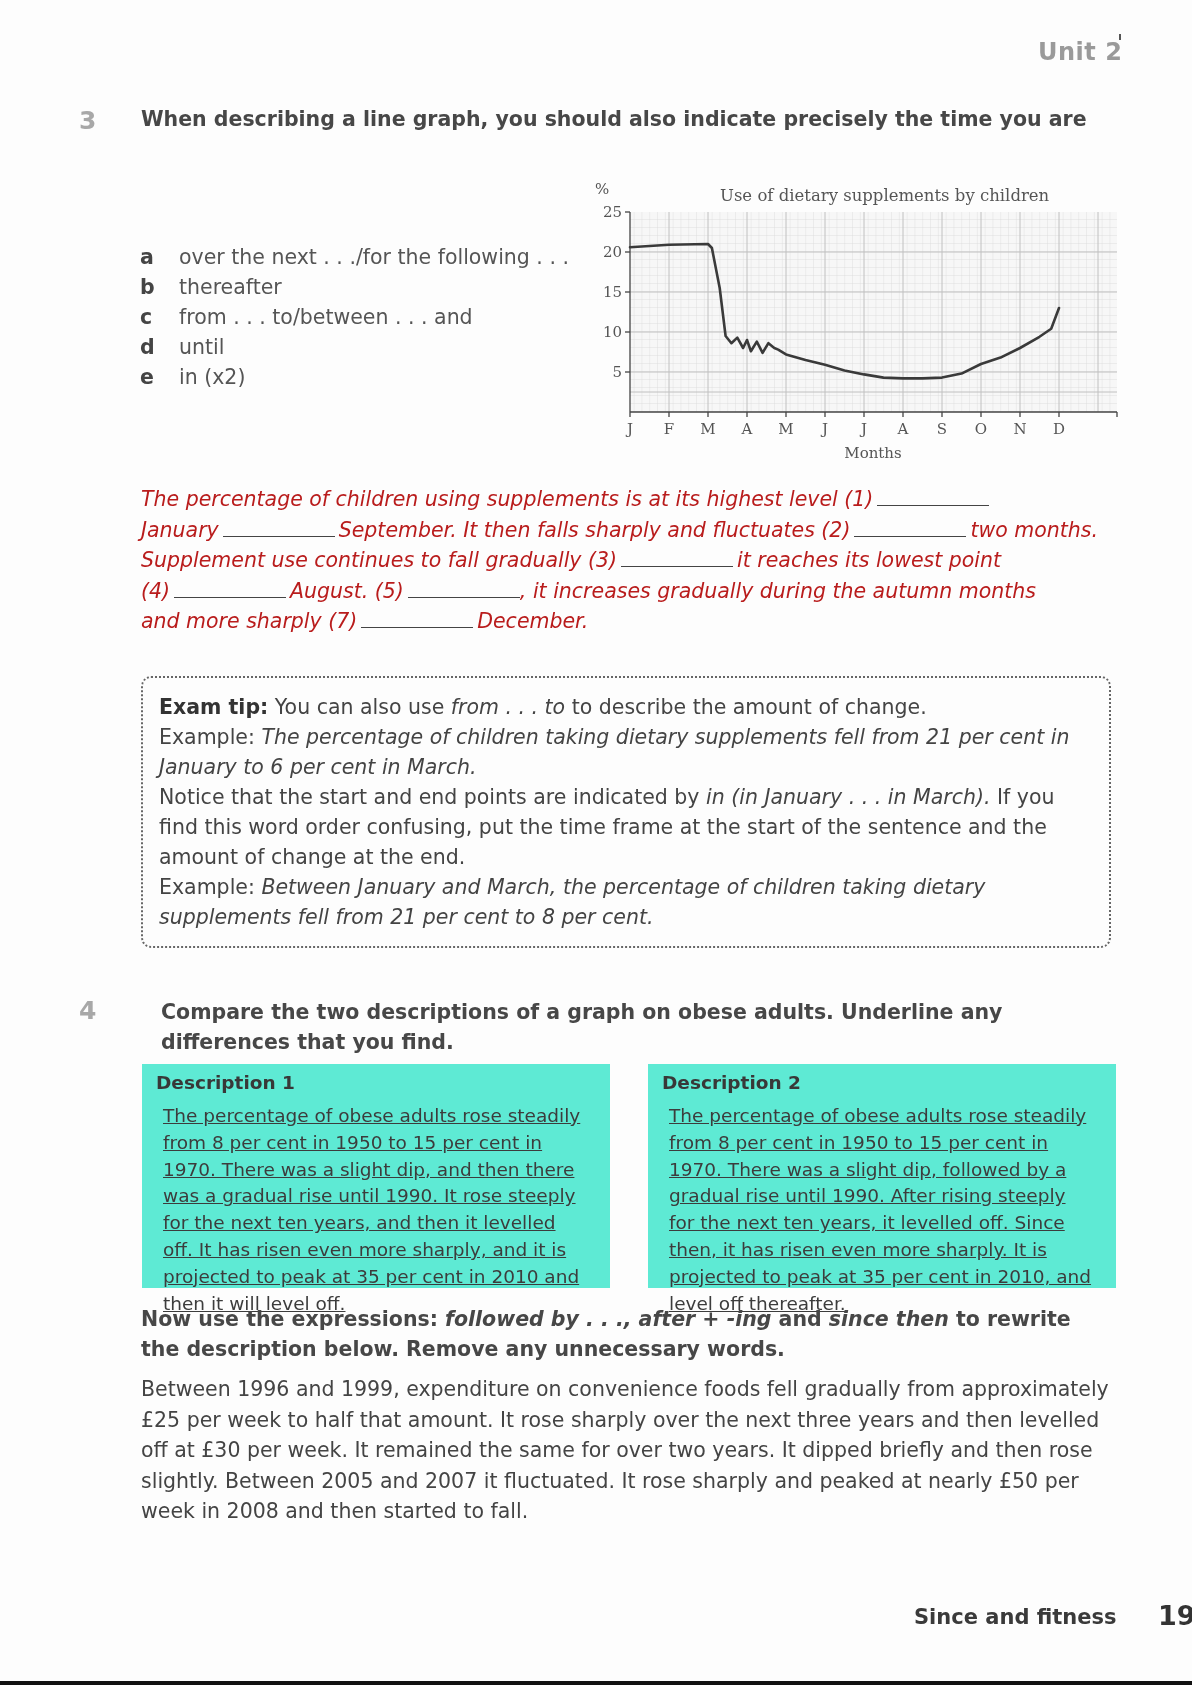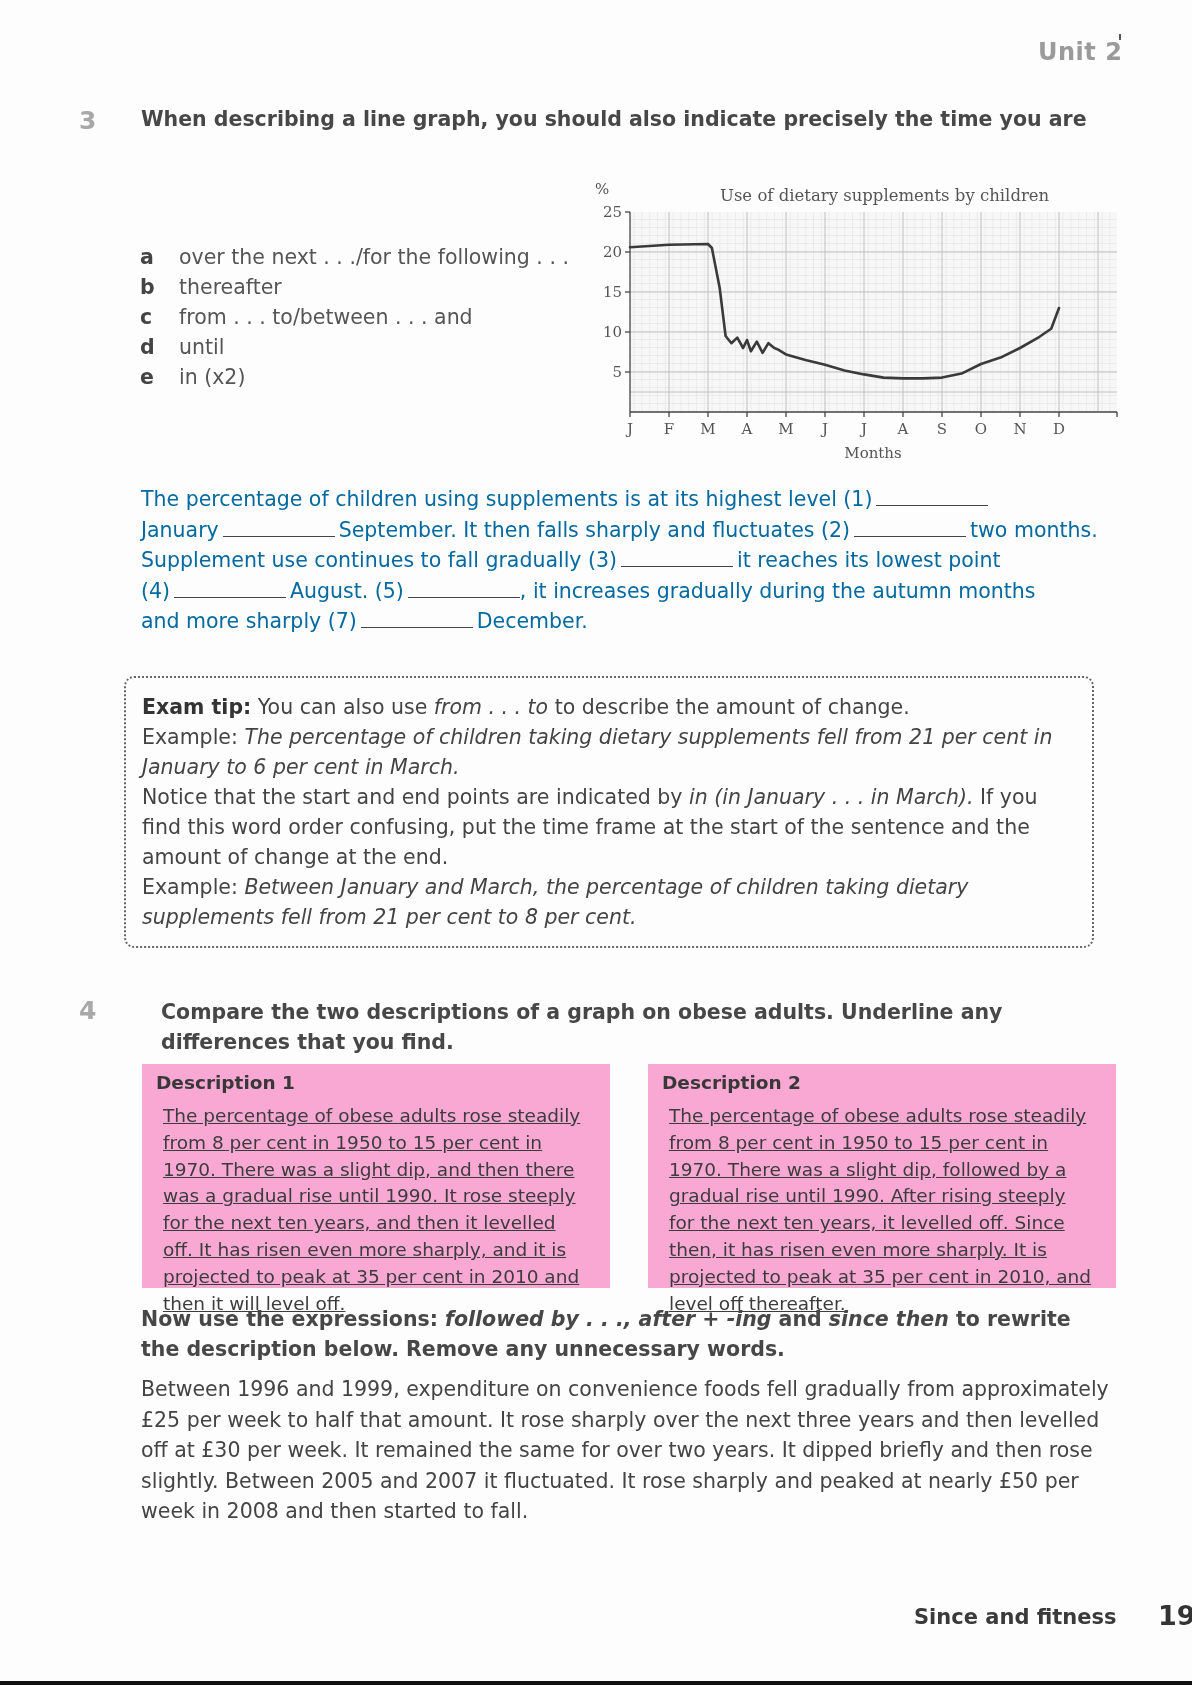--- a/index.html
+++ b/index.html
@@ -15,33 +15,33 @@
   }
   .unit-tick { left: 1119px; top: 34px; width: 2px; height: 6px; background: #555; }
   .ex-num { font-size: 25px; font-weight: bold; color: #a8a8a8; }
   .instr { font-size: 20.5px; font-weight: bold; line-height: 30px; color: #474747; }
   .instr i { font-weight: bold; margin-top: 32px; }
 
   .list { left: 140px; top: 242px; font-size: 20.5px; line-height: 30px; color: #555; }
   .list-row { display: flex; }
   .list-letter { width: 39px; font-weight: bold; color: #444; }
 
-  .passage { left: 141px; top: 484px; width: 980px; font-size: 20.5px; line-height: 30.5px; color: #0369a1; }
+  .passage { left: 141px; top: 484px; width: 980px; font-size: 20.5px; line-height: 30.5px; color: #b91c1c; font-style: italic; }
   .blank { display: inline-block; width: 112px; border-bottom: 1.5px solid #444; height: 16px; vertical-align: baseline; margin: 0 4px; }
 
   .tip {
-    left: 124px; top: 676px; width: 970px; height: 272px;
+    left: 141px; top: 676px; width: 970px; height: 272px;
     border: 2px dotted #666; border-radius: 10px; box-sizing: border-box;
     padding: 14px 16px 0 16px; font-size: 20.5px; line-height: 30px; color: #444;
   }
   .tip b { color: #333; }
   .tip p { margin: 0; }
 
   .desc {
-    top: 1064px; height: 224px; background: #f9a8d4; box-sizing: border-box;
+    top: 1064px; height: 224px; background: #5eead4; box-sizing: border-box;
     padding: 6px 14px; font-size: 18.5px; line-height: 26.8px; color: #3c3c3c;
   }
   .desc h4 { margin: 0; font-size: 18.5px; font-weight: bold; line-height: 26px; color: #383838; }
   .desc p { margin: 7px; text-decoration: underline; }
 
   .body2 { left: 141px; top: 1374px; width: 980px; font-size: 20.5px; line-height: 30.5px; color: #444; }
 
   .footer-label { left: 914px; top: 1605px; font-size: 21px; font-weight: bold; color: #3a3a3a; }
   .footer-page { left: 1158px; top: 1600px; font-size: 27px; font-weight: bold; color: #333; }
   .bottom-bar { left: 0; top: 1681px; width: 1192px; height: 4px; background: #111; }

